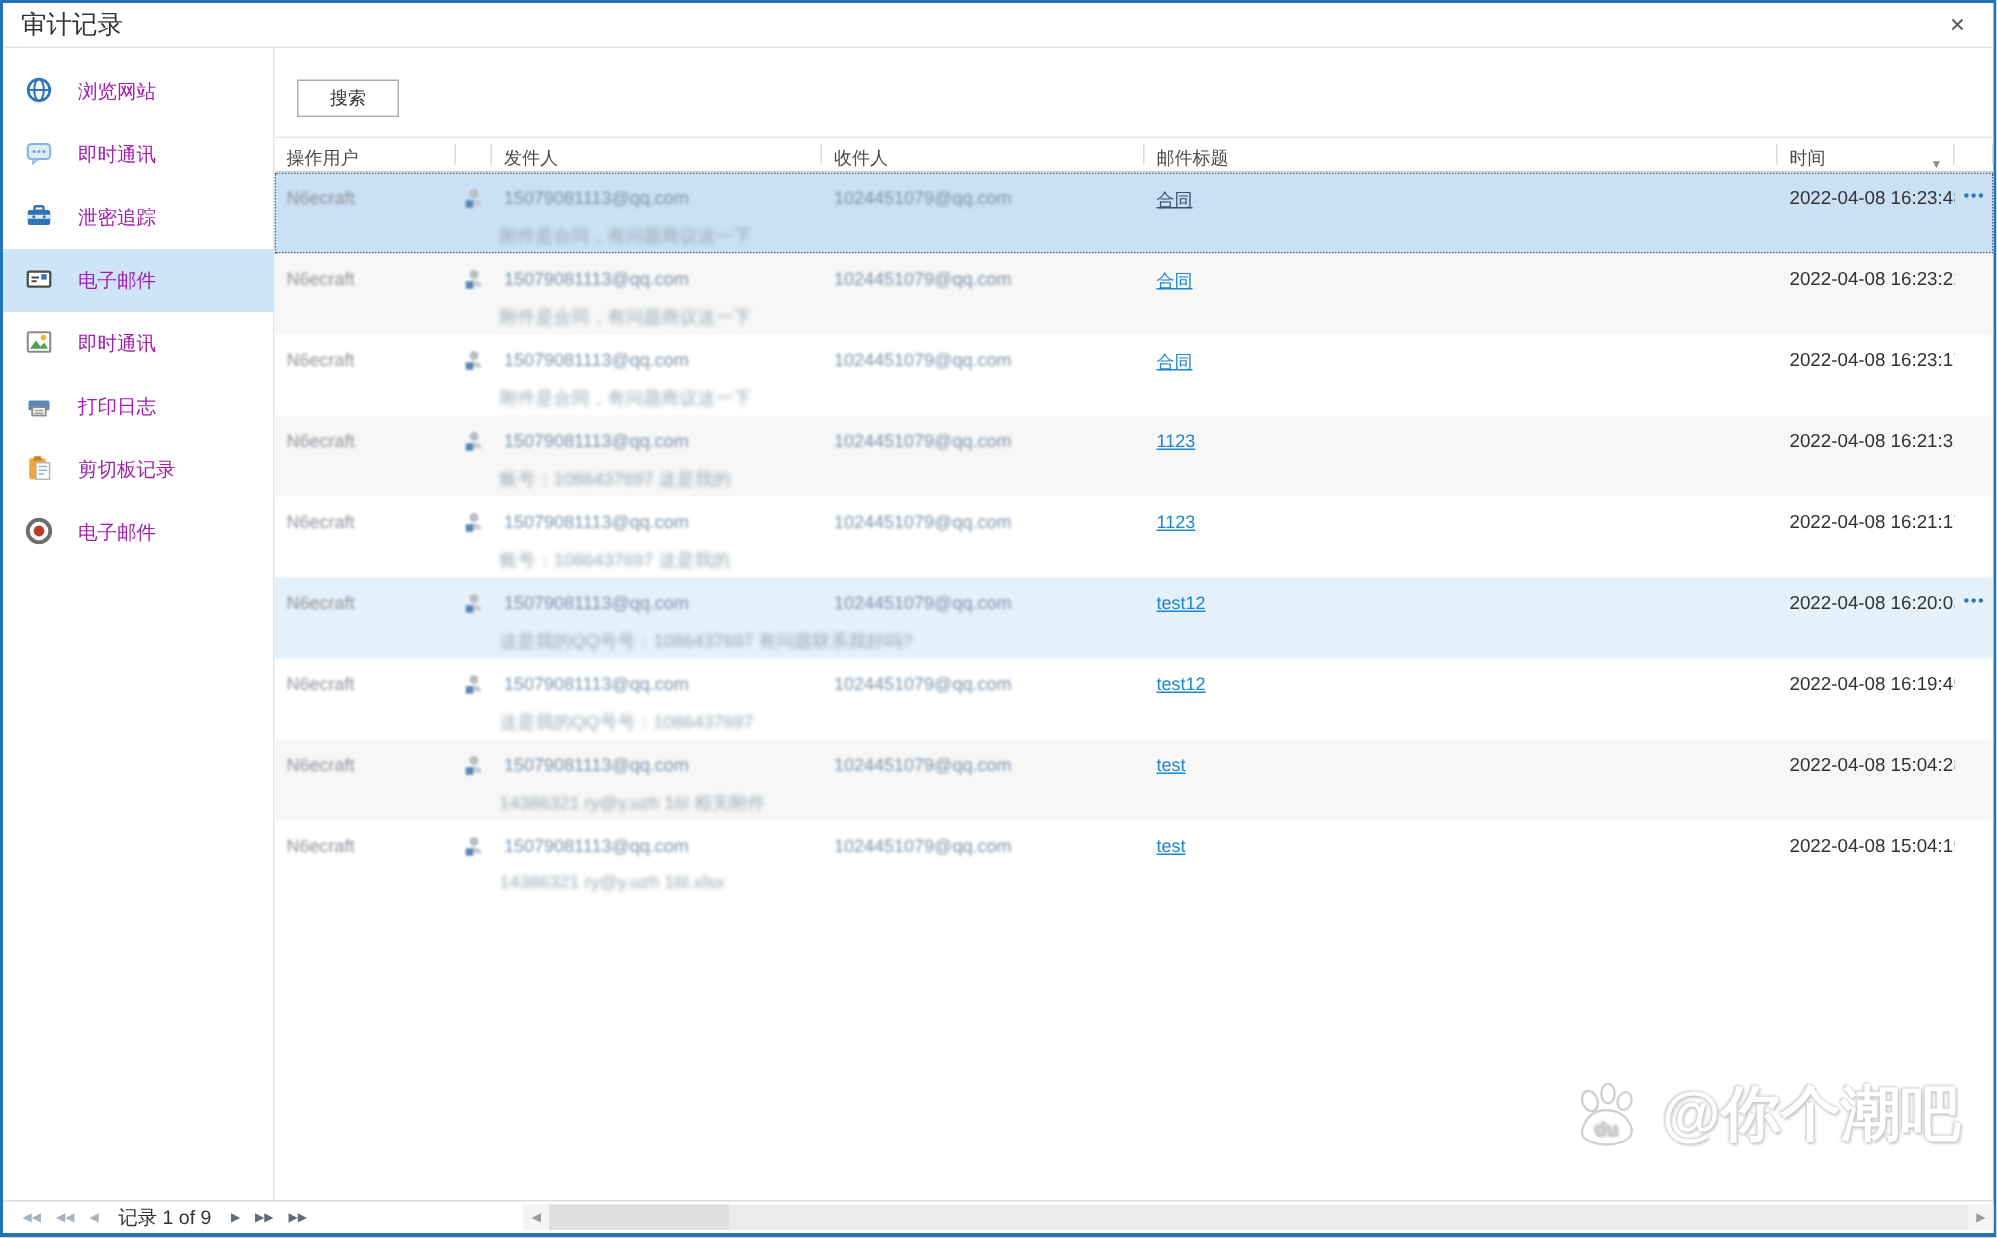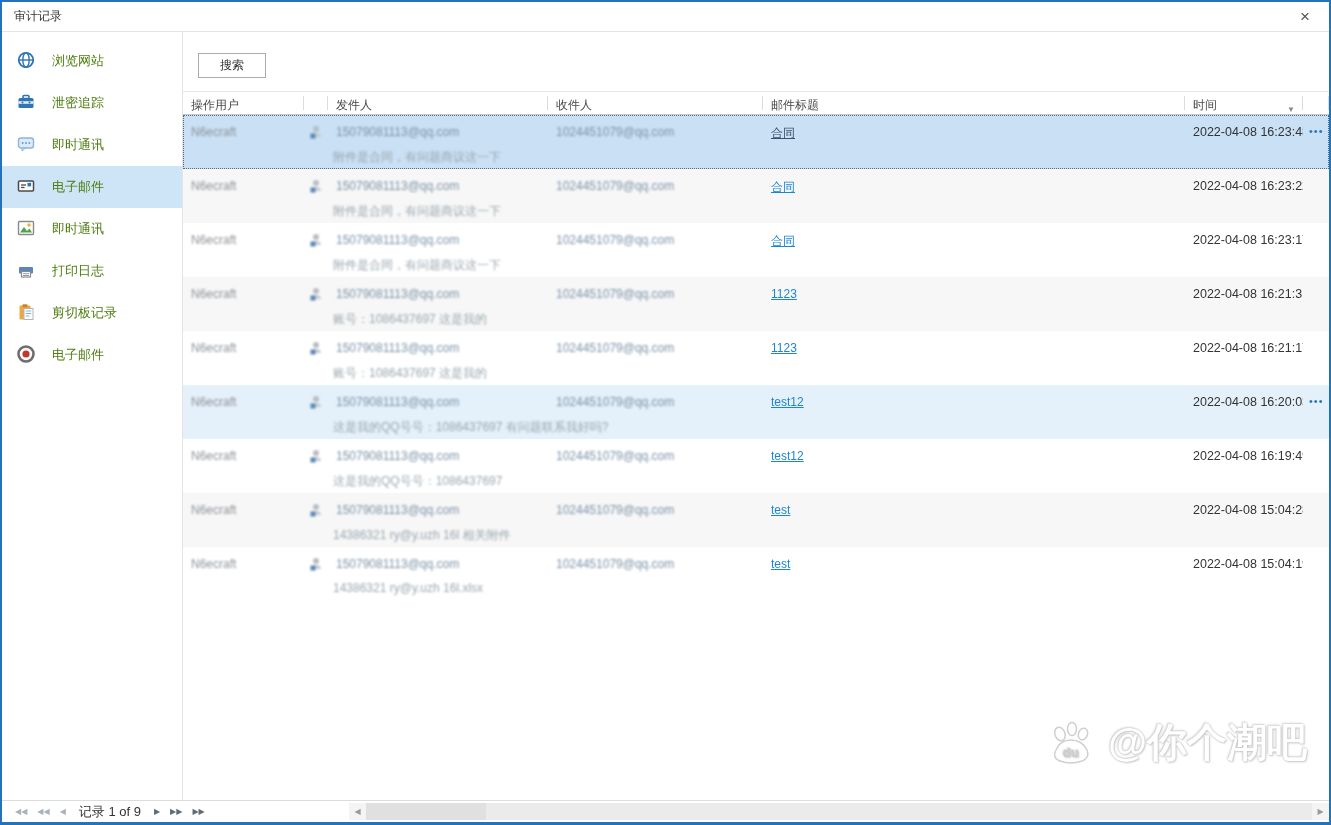--- a/index.html
+++ b/index.html
@@ -2,28 +2,28 @@
 <html><head>
 <meta charset="utf-8">
 <style>
   * { margin:0; padding:0; box-sizing:border-box; }
   html,body { background:#fff; font-family:"Liberation Sans","DejaVu Sans",sans-serif; }
   .window{ width:1331px; height:825px; border:2px solid #2472b9; border-bottom-width:3px;
            display:flex; flex-direction:column; background:#fff; overflow:hidden; position:relative;}
   
   .titlebar{ height:30px; flex:0 0 30px; display:flex; align-items:center;
              border-bottom:1px solid #e4e4e4; padding:0 10px 0 12px; }
-  .titlebar .title{ font-size:12px; color:#333; }
+  .titlebar .title{ font-size:17px; color:#333; }
   .titlebar .close{ margin-left:auto; width:28px; height:24px; display:flex; align-items:center;
                     justify-content:center; font-size:17px; color:#555; cursor:pointer; }
   
   .bodyrow{ flex:1; display:flex; min-height:0; }
   .sidebar{ width:181px; flex:0 0 181px; border-right:1px solid #e4e4e4; padding-top:8px; }
   .sb-item{ height:42px; display:flex; align-items:center; padding-left:15px; gap:17px;
-            font-size:13px; color:#4d7c0f; cursor:pointer; }
+            font-size:13px; color:#a21caf; cursor:pointer; }
   .sb-item.selected{ background:#cde5f7; }
   .sb-item svg{ flex:0 0 18px; }
   .main{ flex:1; display:flex; flex-direction:column; position:relative; min-width:0; }
   
   .searchbar{ padding:21px 0 13px 15px; display:flex; gap:7px; }
   .search-input{ width:455px; height:25px; border:1px solid #ababab; padding:0 8px;
                  font-size:12px; color:#333; font-family:inherit; }
   .search-input::placeholder{ color:#9a9a9a; }
   .search-btn{ width:68px; height:25px; border:1px solid #ababab; background:#fff;
                font-size:12px; color:#333; font-family:inherit; cursor:pointer; }
@@ -82,37 +82,37 @@
       <div class="sb-item">
         <span><svg width="18" height="18" viewBox="0 0 18 18">
               <circle cx="9" cy="9" r="7.2" fill="none" stroke="#2e75b6" stroke-width="1.8"></circle>
               <ellipse cx="9" cy="9" rx="3.2" ry="7.2" fill="none" stroke="#2e75b6" stroke-width="1.4"></ellipse>
               <line x1="1.8" y1="9" x2="16.2" y2="9" stroke="#2e75b6" stroke-width="1.4"></line>
             </svg></span>
         <span>浏览网站</span>
       </div>
       <div class="sb-item">
         <span><svg width="18" height="18" viewBox="0 0 18 18">
+              <rect x="1.5" y="3" width="15" height="10" rx="2.5" fill="#dcebf8" stroke="#8ab4dd" stroke-width="1.4"></rect>
+              <path d="M5 13 L5 16 L8.5 13 Z" fill="#dcebf8" stroke="#8ab4dd" stroke-width="1"></path>
+              <circle cx="5.7" cy="8" r="1" fill="#6f9fcc"></circle>
+              <circle cx="9" cy="8" r="1" fill="#6f9fcc"></circle>
+              <circle cx="12.3" cy="8" r="1" fill="#6f9fcc"></circle>
+            </svg></span>
+        <span>即时通讯</span>
+      </div>
+      <div class="sb-item">
+        <span><svg width="18" height="18" viewBox="0 0 18 18">
               <rect x="1.5" y="5" width="15" height="10" rx="1.5" fill="#2e75b6"></rect>
               <rect x="6" y="2.5" width="6" height="3" rx="1" fill="none" stroke="#2e75b6" stroke-width="1.6"></rect>
               <rect x="1.5" y="8.2" width="15" height="2.6" fill="#fff" opacity="0.85"></rect>
               <circle cx="5.5" cy="9.5" r="1" fill="#2e75b6"></circle>
               <circle cx="12.5" cy="9.5" r="1" fill="#2e75b6"></circle>
             </svg></span>
         <span>泄密追踪</span>
-      </div>
-      <div class="sb-item">
-        <span><svg width="18" height="18" viewBox="0 0 18 18">
-              <rect x="1.5" y="3" width="15" height="10" rx="2.5" fill="#dcebf8" stroke="#8ab4dd" stroke-width="1.4"></rect>
-              <path d="M5 13 L5 16 L8.5 13 Z" fill="#dcebf8" stroke="#8ab4dd" stroke-width="1"></path>
-              <circle cx="5.7" cy="8" r="1" fill="#6f9fcc"></circle>
-              <circle cx="9" cy="8" r="1" fill="#6f9fcc"></circle>
-              <circle cx="12.3" cy="8" r="1" fill="#6f9fcc"></circle>
-            </svg></span>
-        <span>即时通讯</span>
       </div>
       <div class="sb-item selected">
         <span><svg width="18" height="18" viewBox="0 0 18 18">
               <rect x="1.5" y="4" width="15" height="10" rx="1" fill="#fff" stroke="#4a4a4a" stroke-width="1.5"></rect>
               <line x1="4" y1="8" x2="9" y2="8" stroke="#4a4a4a" stroke-width="1.3"></line>
               <line x1="4" y1="10.5" x2="7.5" y2="10.5" stroke="#4a4a4a" stroke-width="1.3"></line>
               <rect x="10.5" y="5.8" width="3.6" height="3.6" fill="#2e75b6"></rect>
             </svg></span>
         <span>电子邮件</span>
       </div>

